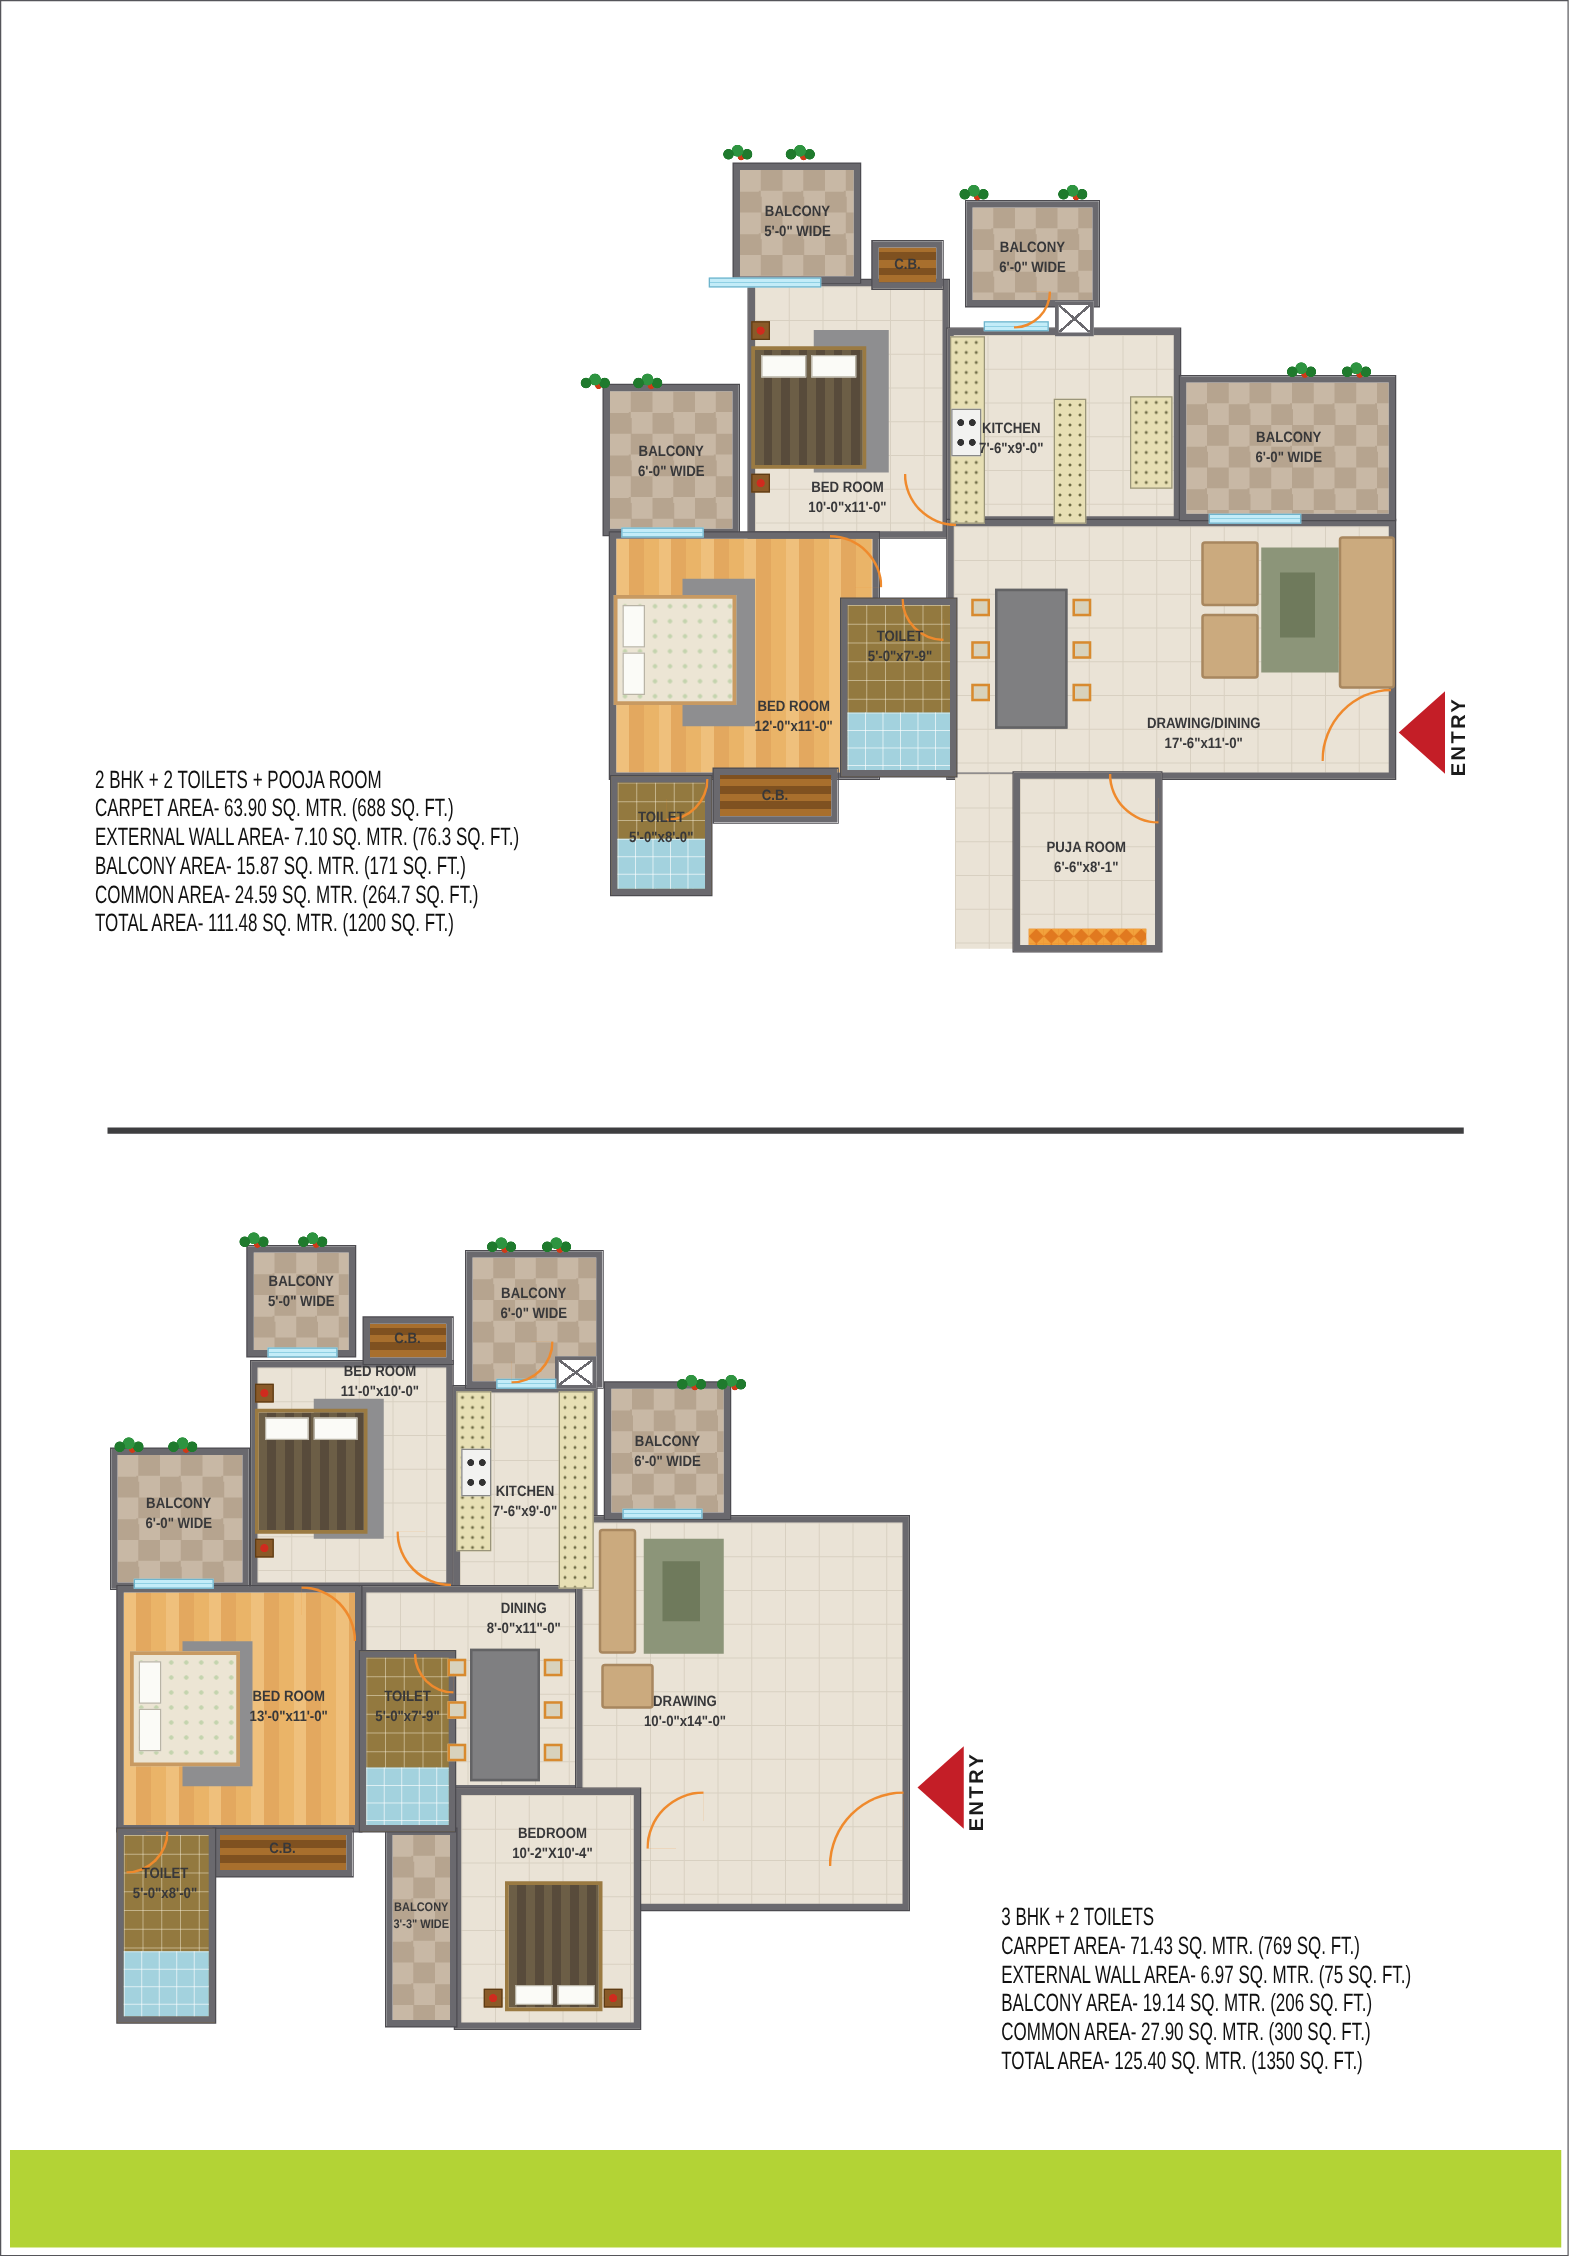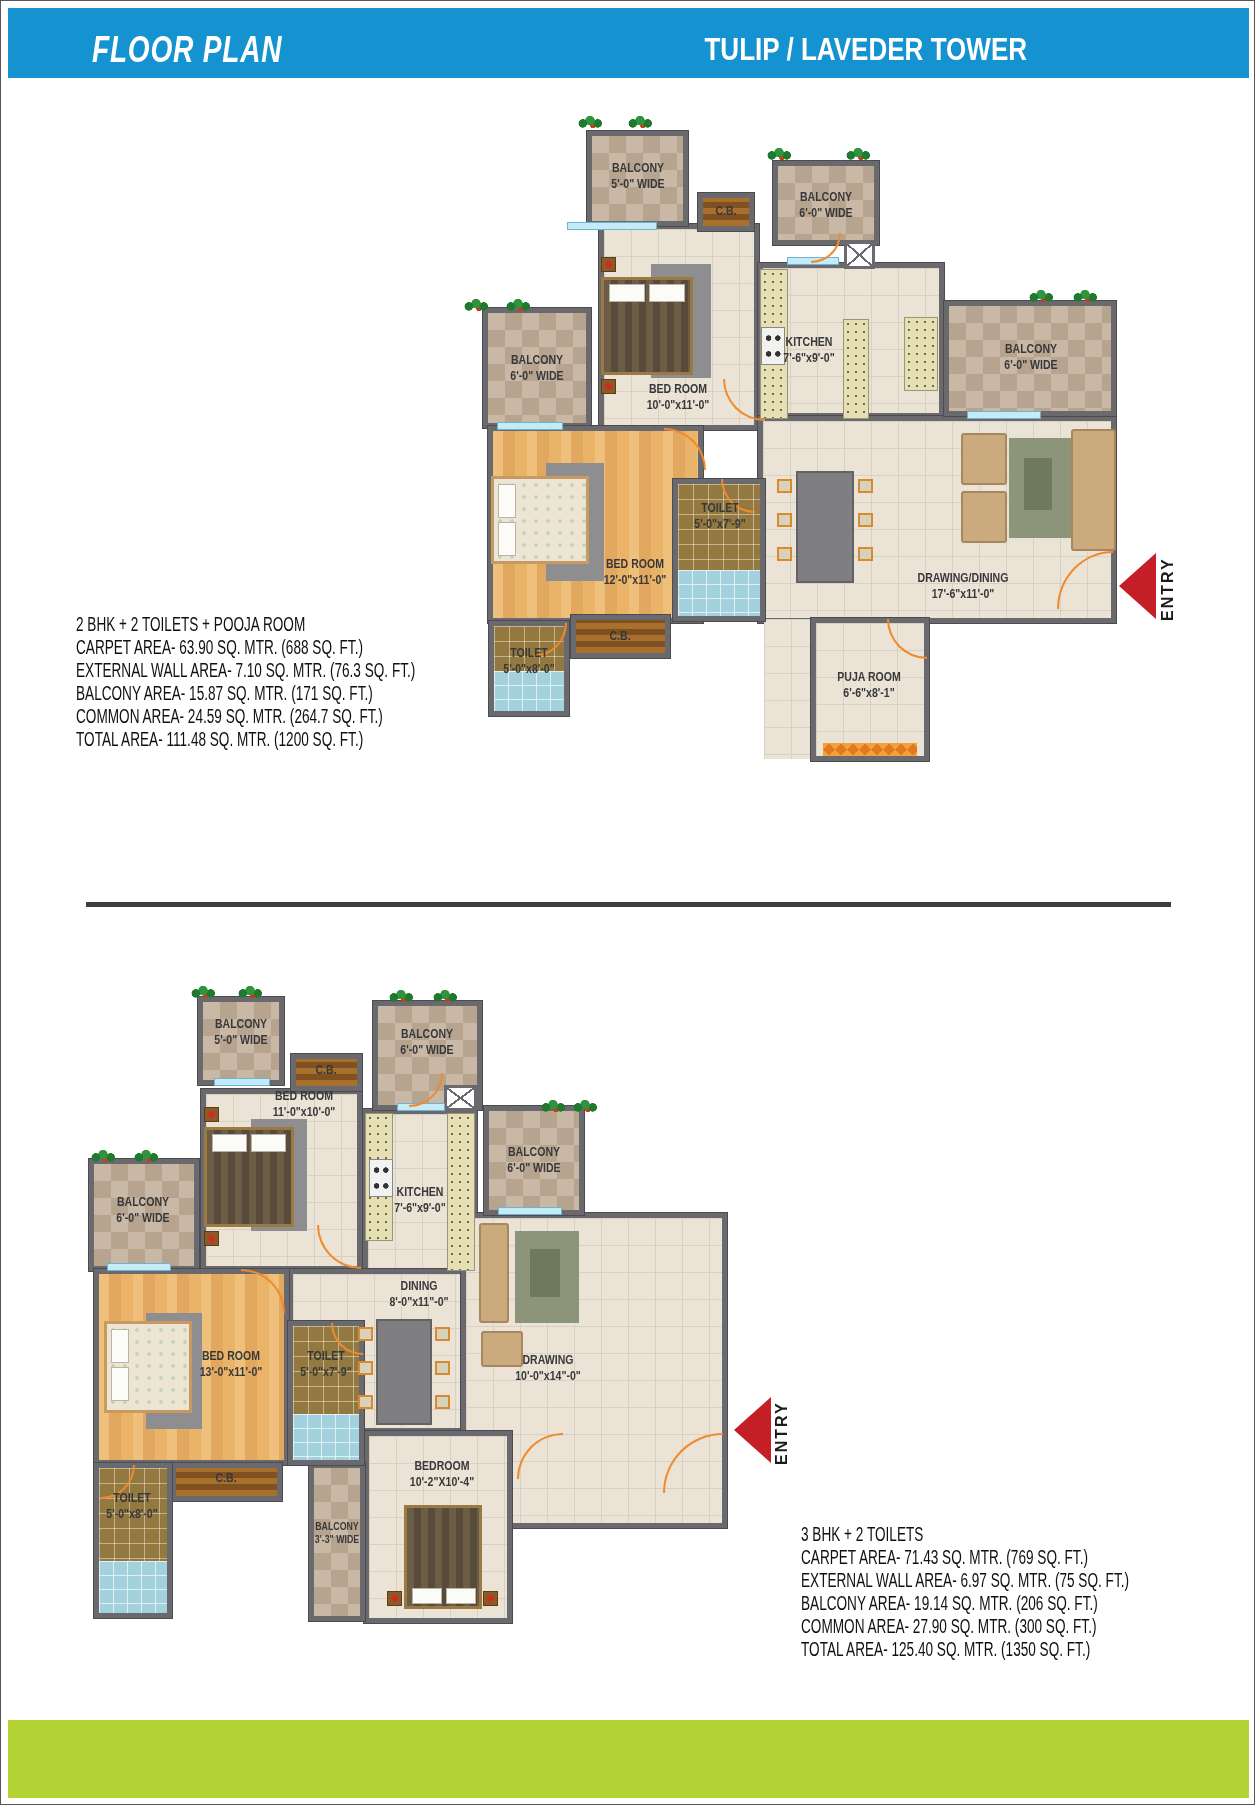--- a/index.html
+++ b/index.html
@@ -43,24 +43,20 @@
   .shrine{position:absolute;background:#e1791f;background-image:linear-gradient(45deg,#f2a23c 25%,transparent 25%,transparent 75%,#f2a23c 75%),linear-gradient(-45deg,#f2a23c 25%,transparent 25%,transparent 75%,#f2a23c 75%);background-size:12px 12px;}
   .entry-arrow{position:absolute;width:0;height:0;border-top:33px solid transparent;border-bottom:33px solid transparent;border-right:37px solid #c41e27;z-index:40;}
   .entry-text{position:absolute;writing-mode:vertical-rl;transform:rotate(180deg);font:700 16px "Liberation Sans",sans-serif;color:#1b1b1b;letter-spacing:2px;z-index:40;}
   .specs{position:absolute;font:400 20px/23px "Liberation Sans",sans-serif;color:#101010;transform:scaleX(.68);transform-origin:0 0;white-space:nowrap;}
 </style>
 </head>
 <body>
 
 <div class="page">
 
-  <div class="headbar">
-    <div class="title-left">FLOOR PLAN</div>
-    <div class="title-right">TULIP / LAVEDER TOWER</div>
-  </div>
 
   <div>
 
     <div class="room f-cream" style="left:598px;top:223px;width:160px;height:206px"></div>
     <div class="room f-cream" style="left:757px;top:262px;width:186px;height:155px"></div>
     <div class="room f-cream" style="left:757px;top:415px;width:358px;height:207px"></div>
     <div class="nb f-cream" style="left:763px;top:618px;width:47px;height:140px"></div>
     <div class="room f-cream" style="left:810px;top:617px;width:118px;height:143px"></div>
     <div class="shrine" style="left:822px;top:742px;width:94px;height:13px"></div>
 

